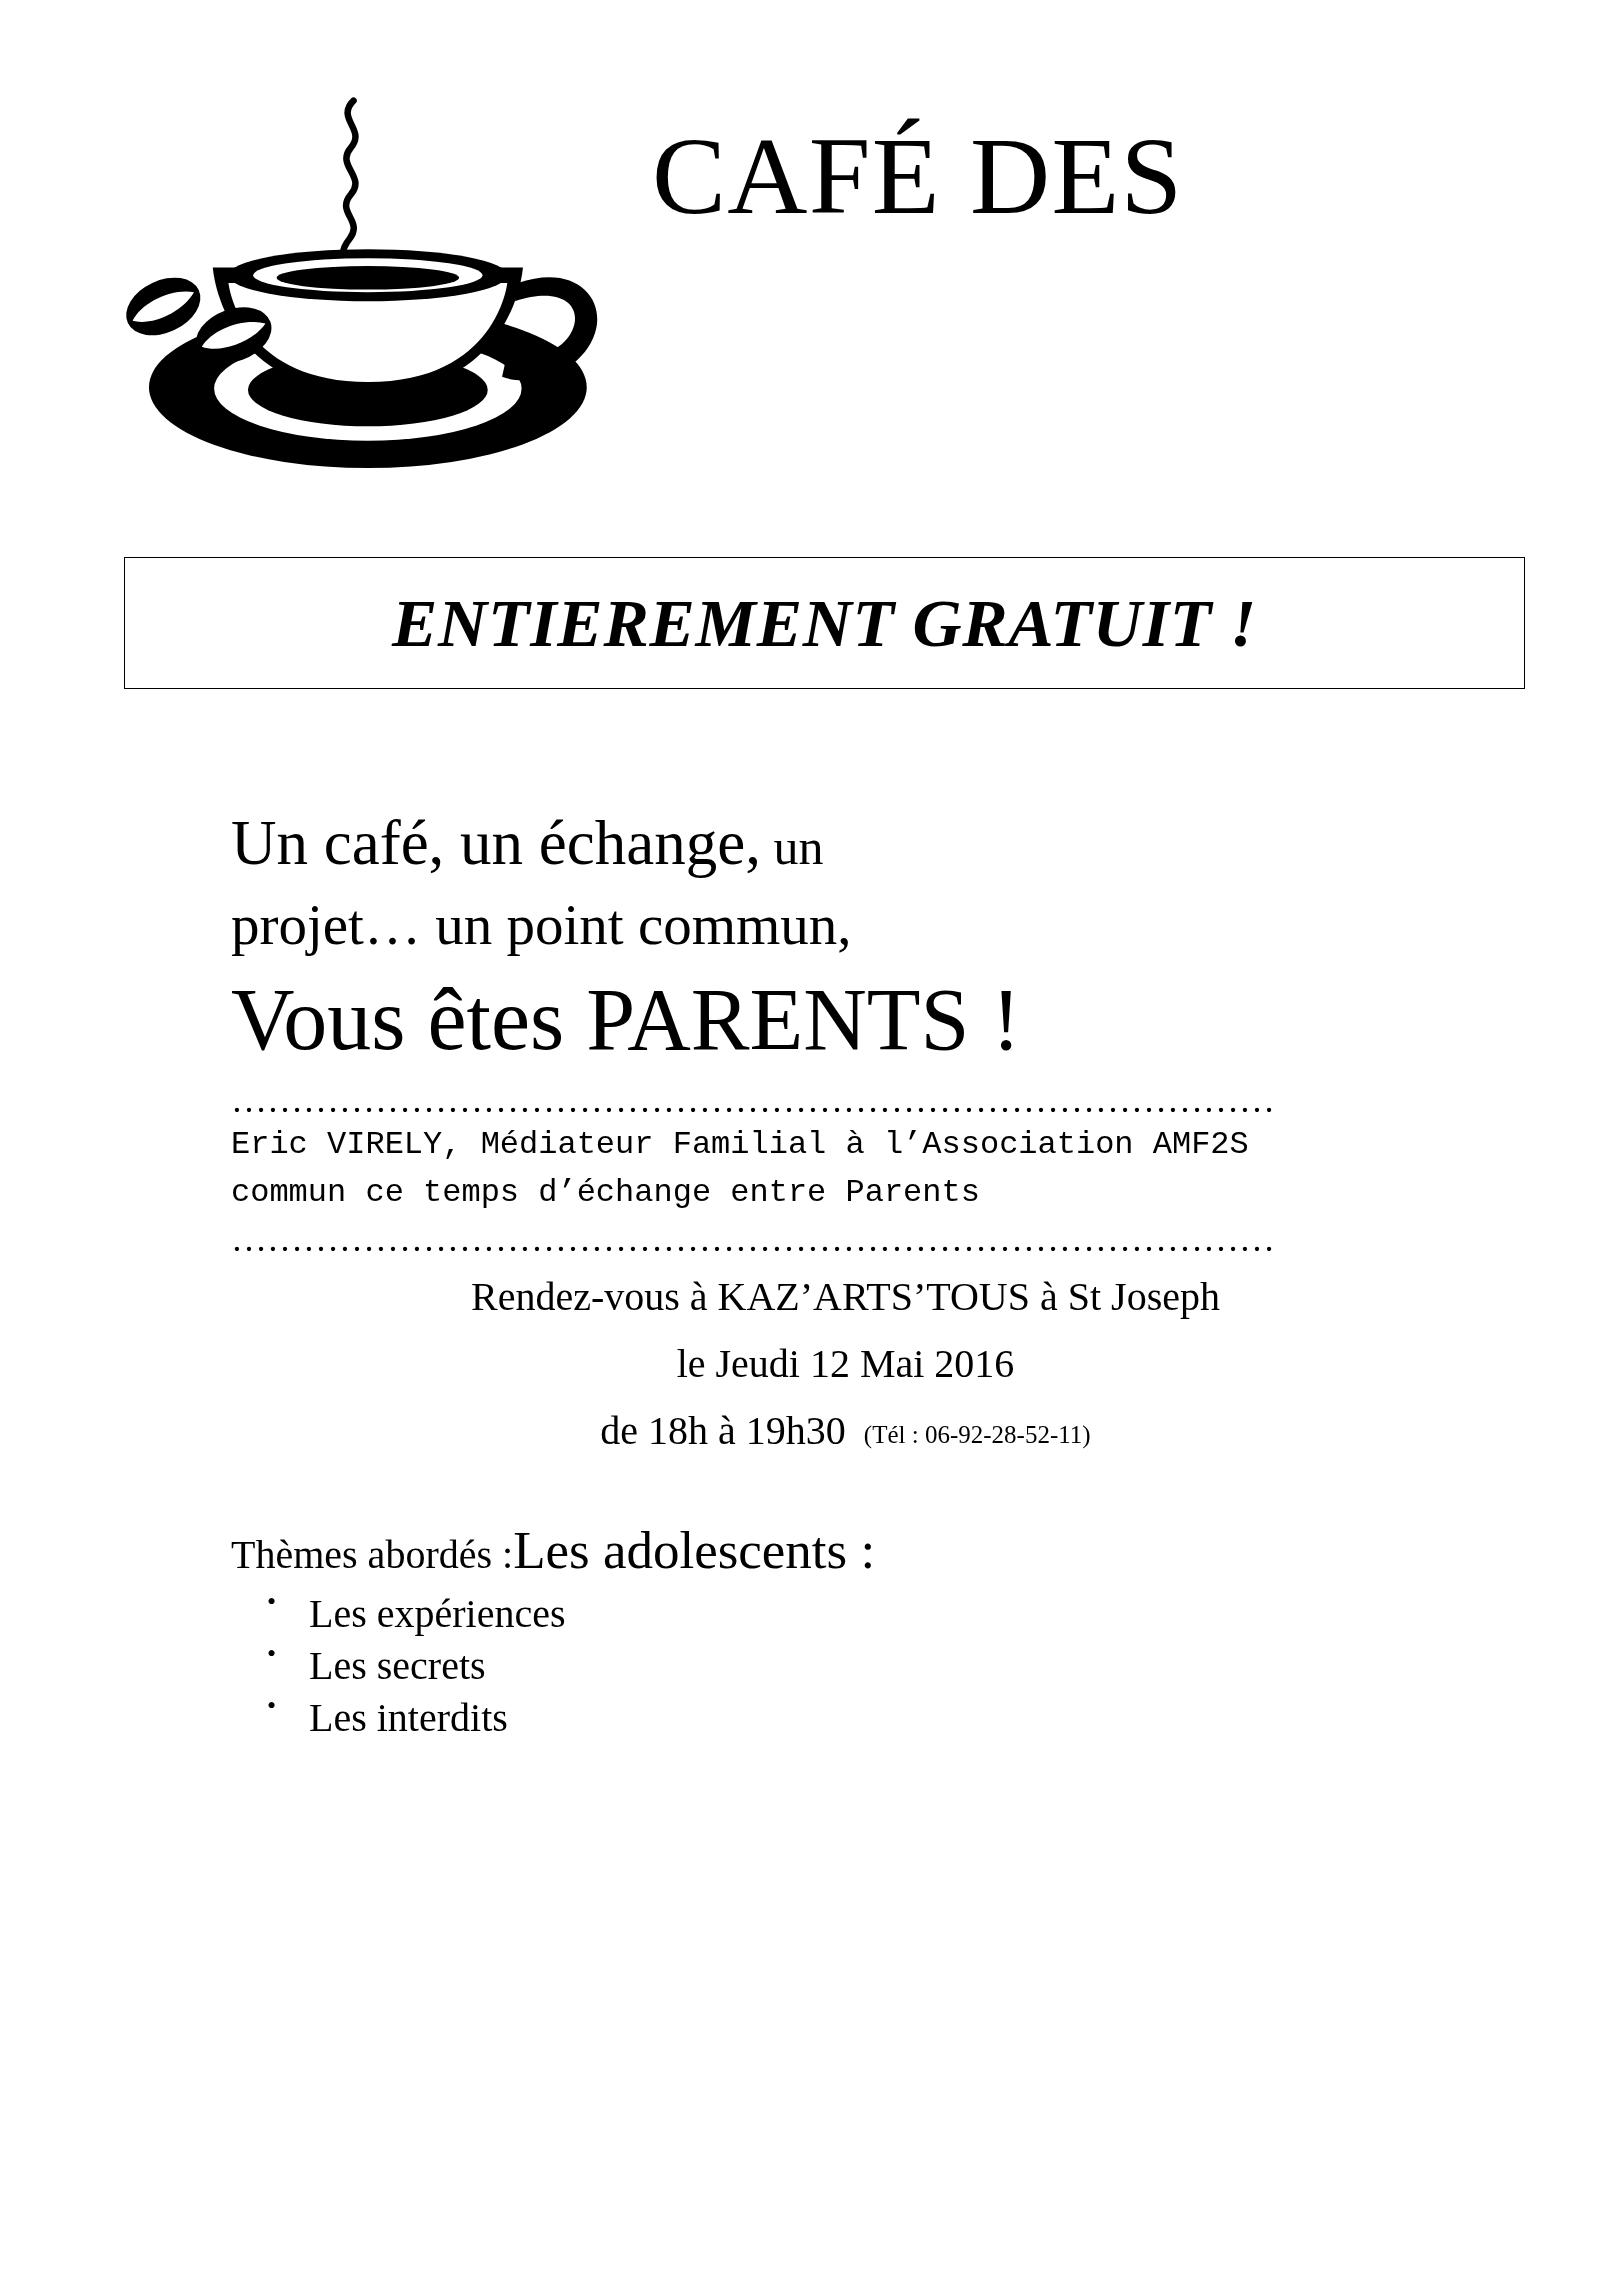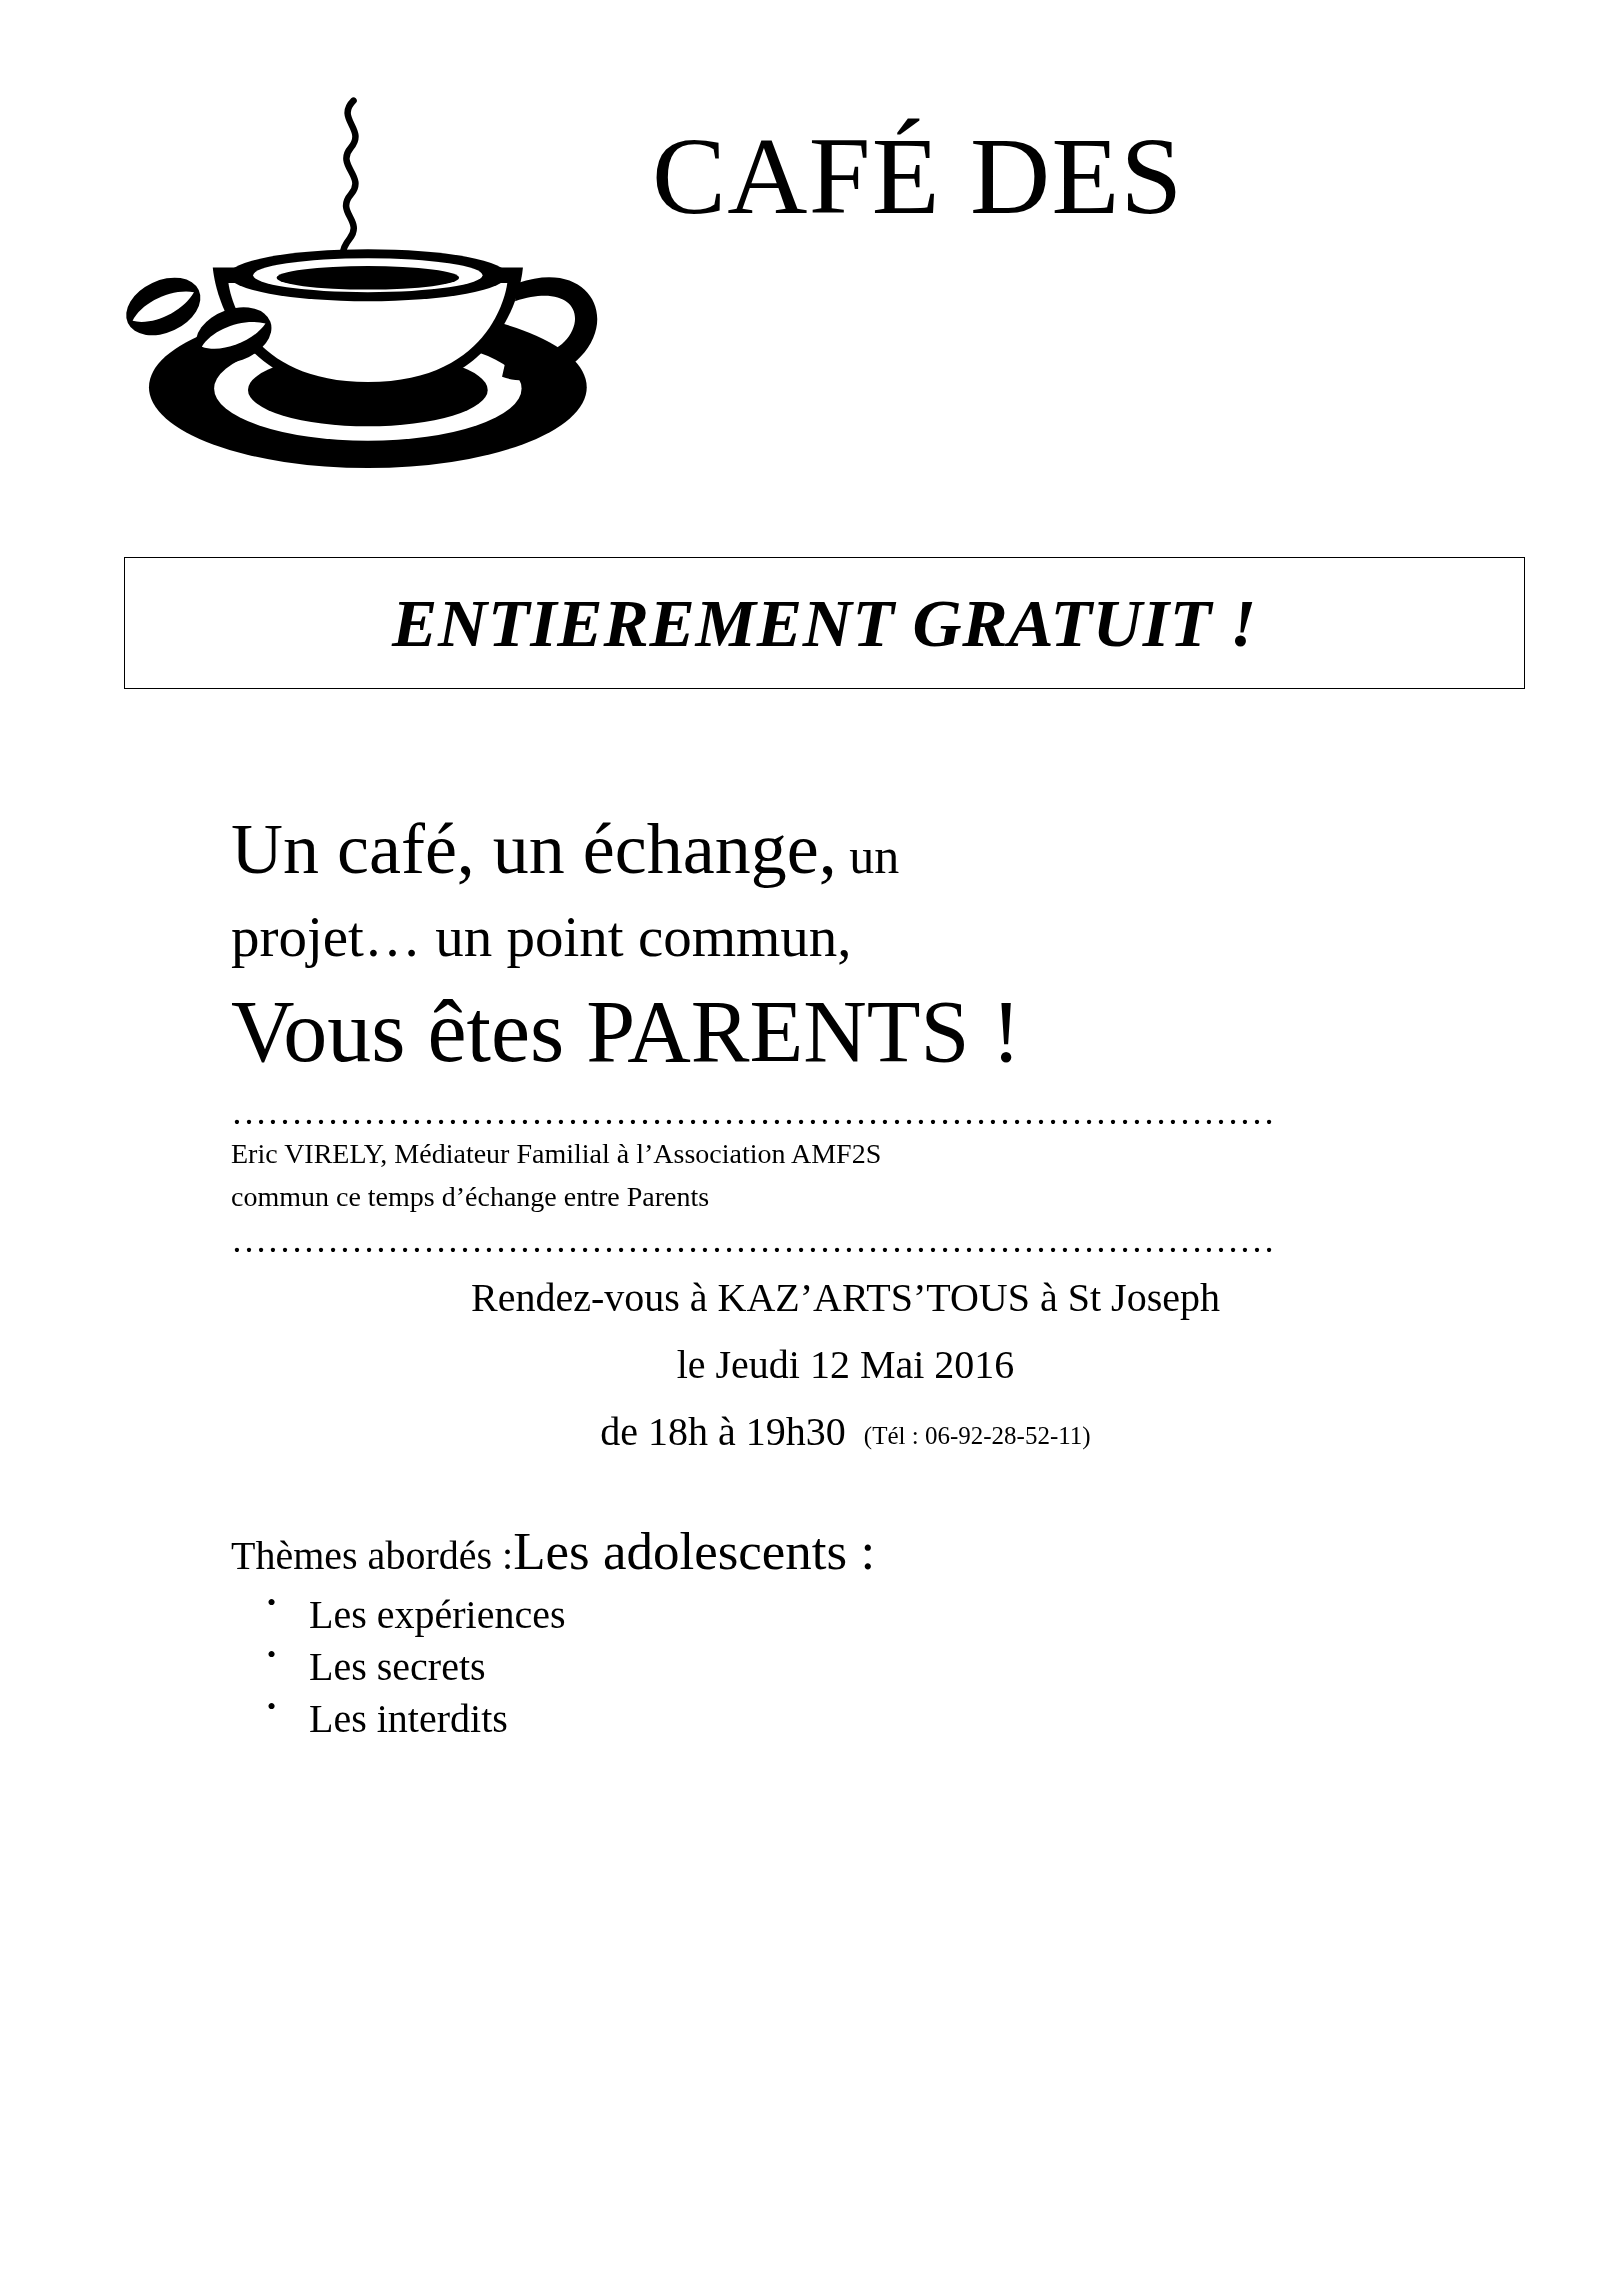--- a/index.html
+++ b/index.html
@@ -81,21 +81,21 @@
     margin-top: 114px;
     padding-left: 231px;
     padding-right: 117px;
   }
 
   .lead {
     font-size: 0;
     line-height: 1.0;
   }
   .lead .big {
-    font-size: 72px;
+    font-size: 63px;
     line-height: 1.30;
   }
   .lead .small {
     font-size: 50px;
     line-height: 1.30;
   }
   .lead-line2 {
     font-size: 57px;
     line-height: 1.32;
     margin-top: 2.6px;
@@ -111,23 +111,24 @@
     font-size: 36px;
     line-height: 1.0;
     letter-spacing: 0px;
     height: 36px;
     overflow: hidden;
     white-space: nowrap;
     margin-top: 6.5px;
   }
 
   .animator {
-    font-size: 28px;
+    font-size: 32px;
     line-height: 1.30;
     margin-top: 6.5px;
+    font-family: Liberation Mono, monospace;
   }
 
   .rdv {
     text-align: center;
     font-size: 40px;
     line-height: 1.32;
     margin-top: 14.3px;
     padding-right: 39px;
   }
   .rdv .tel {

